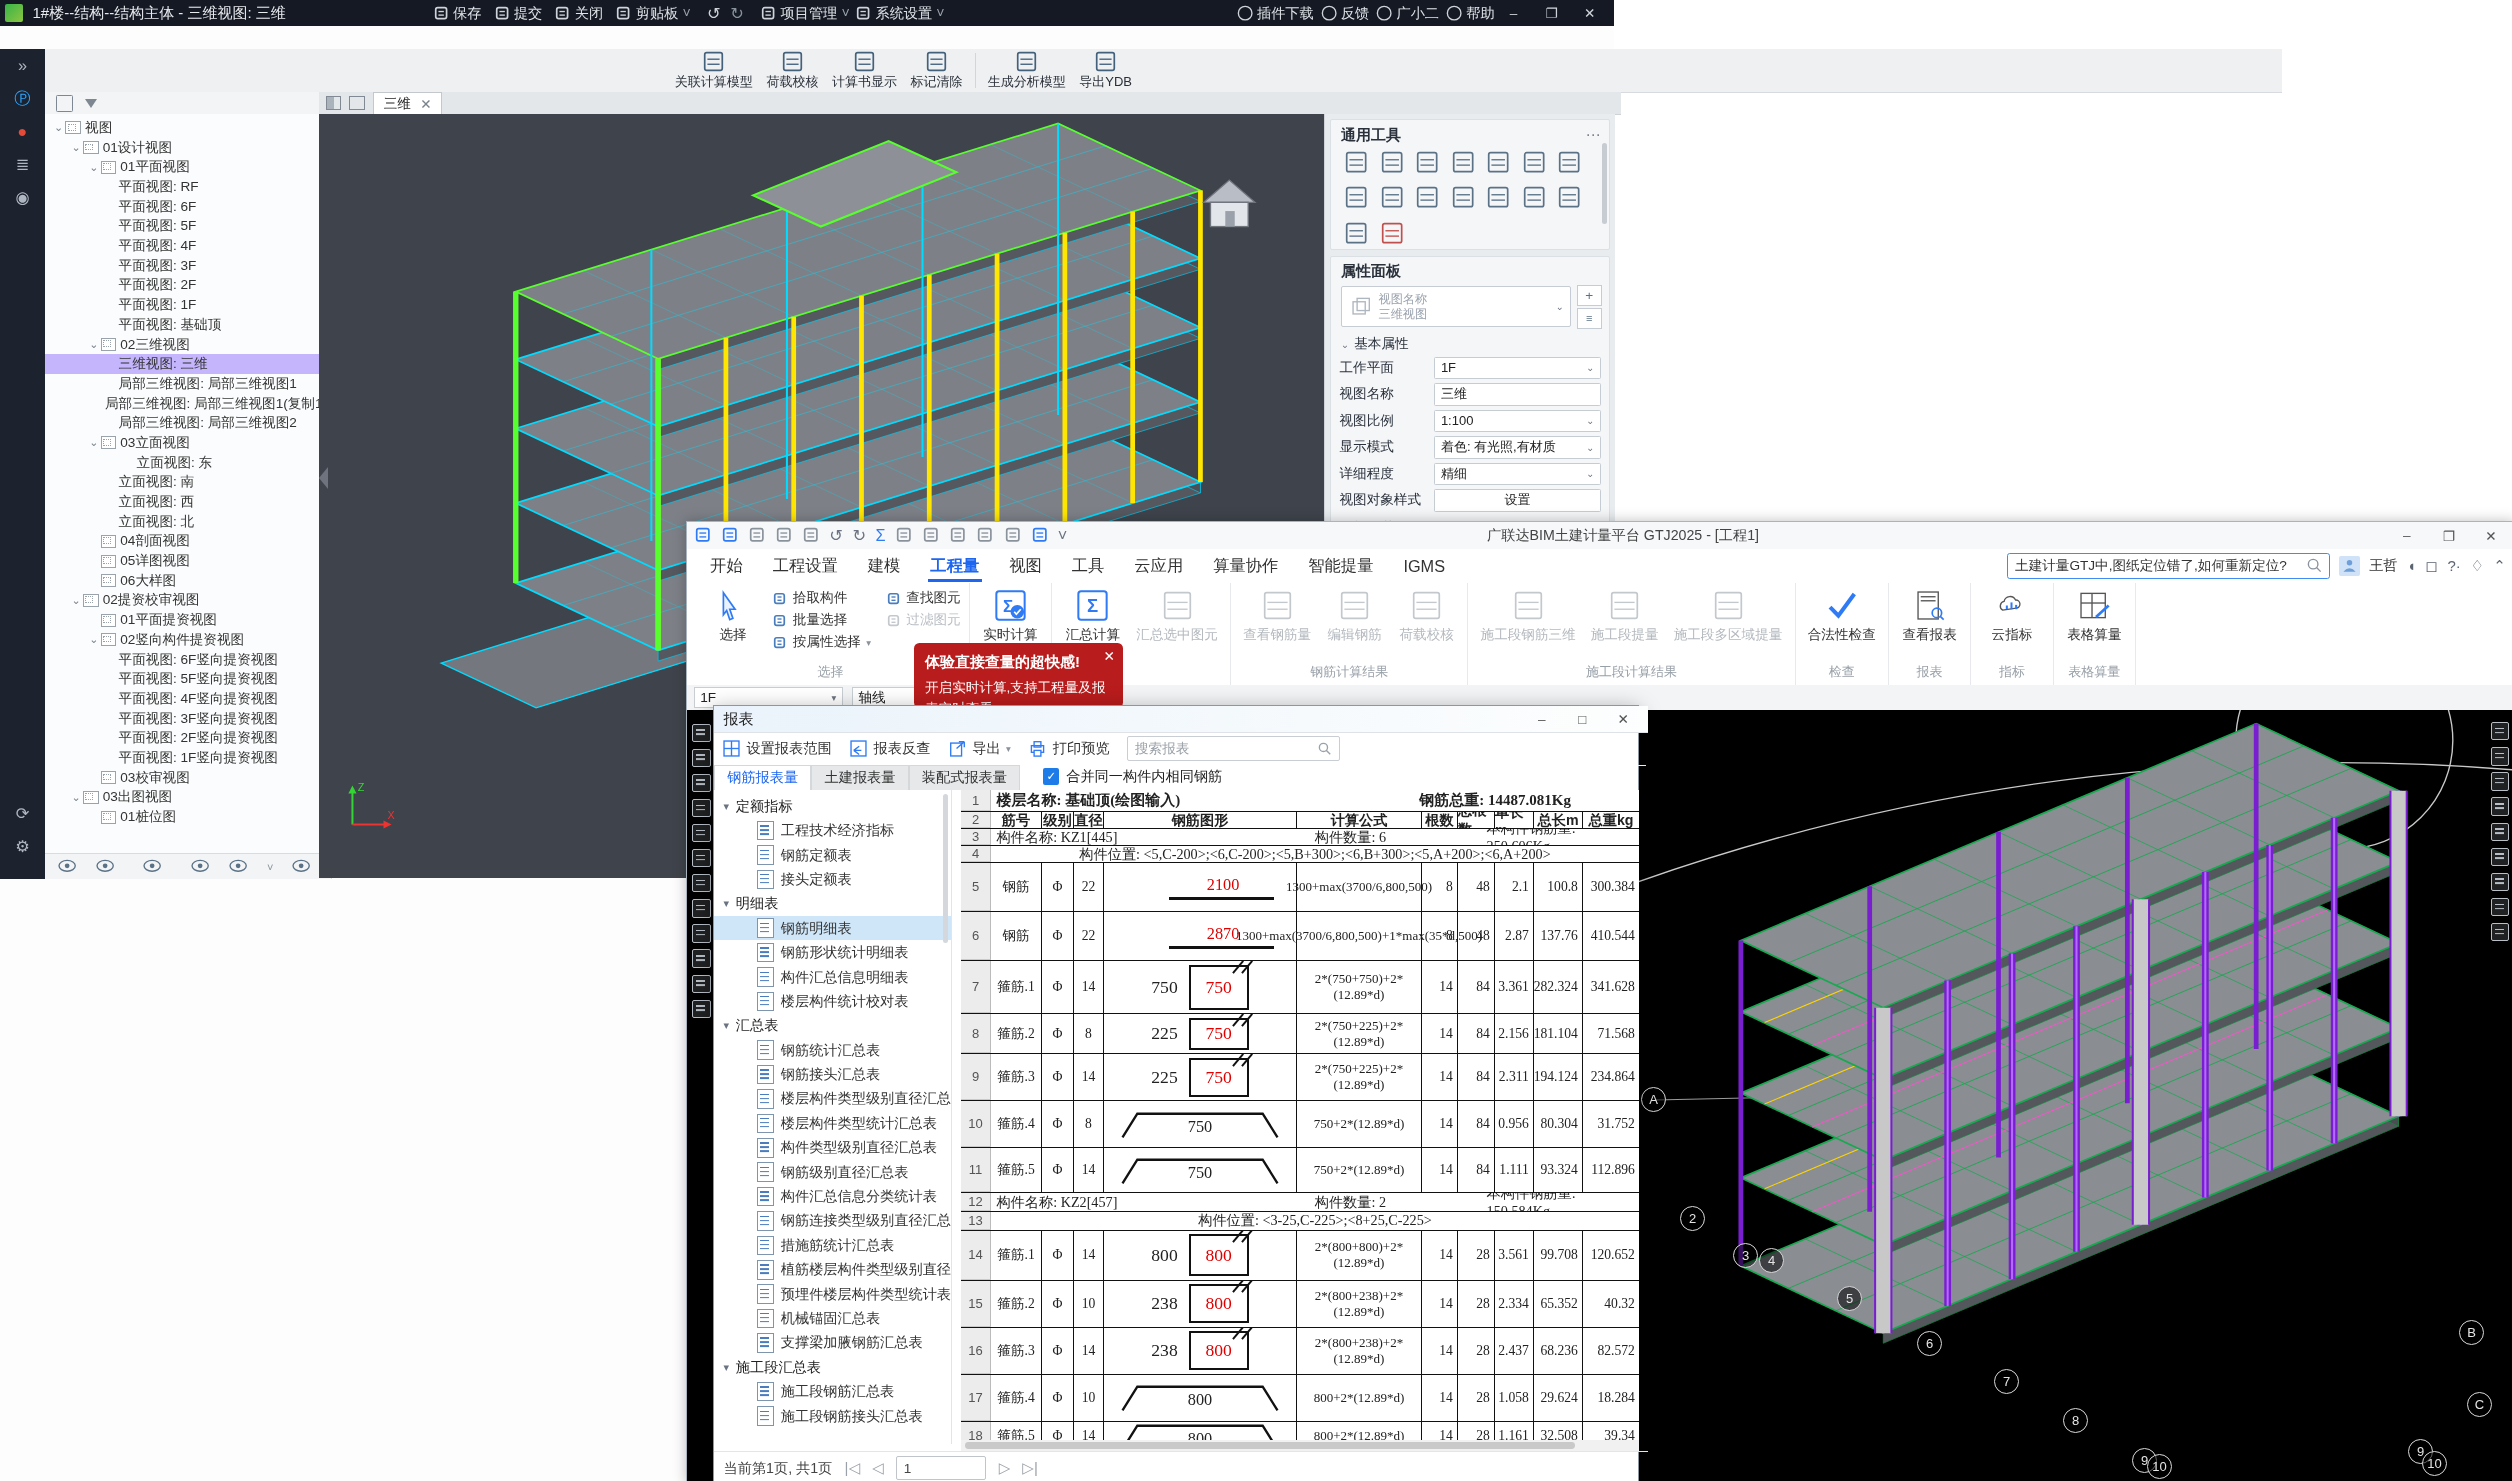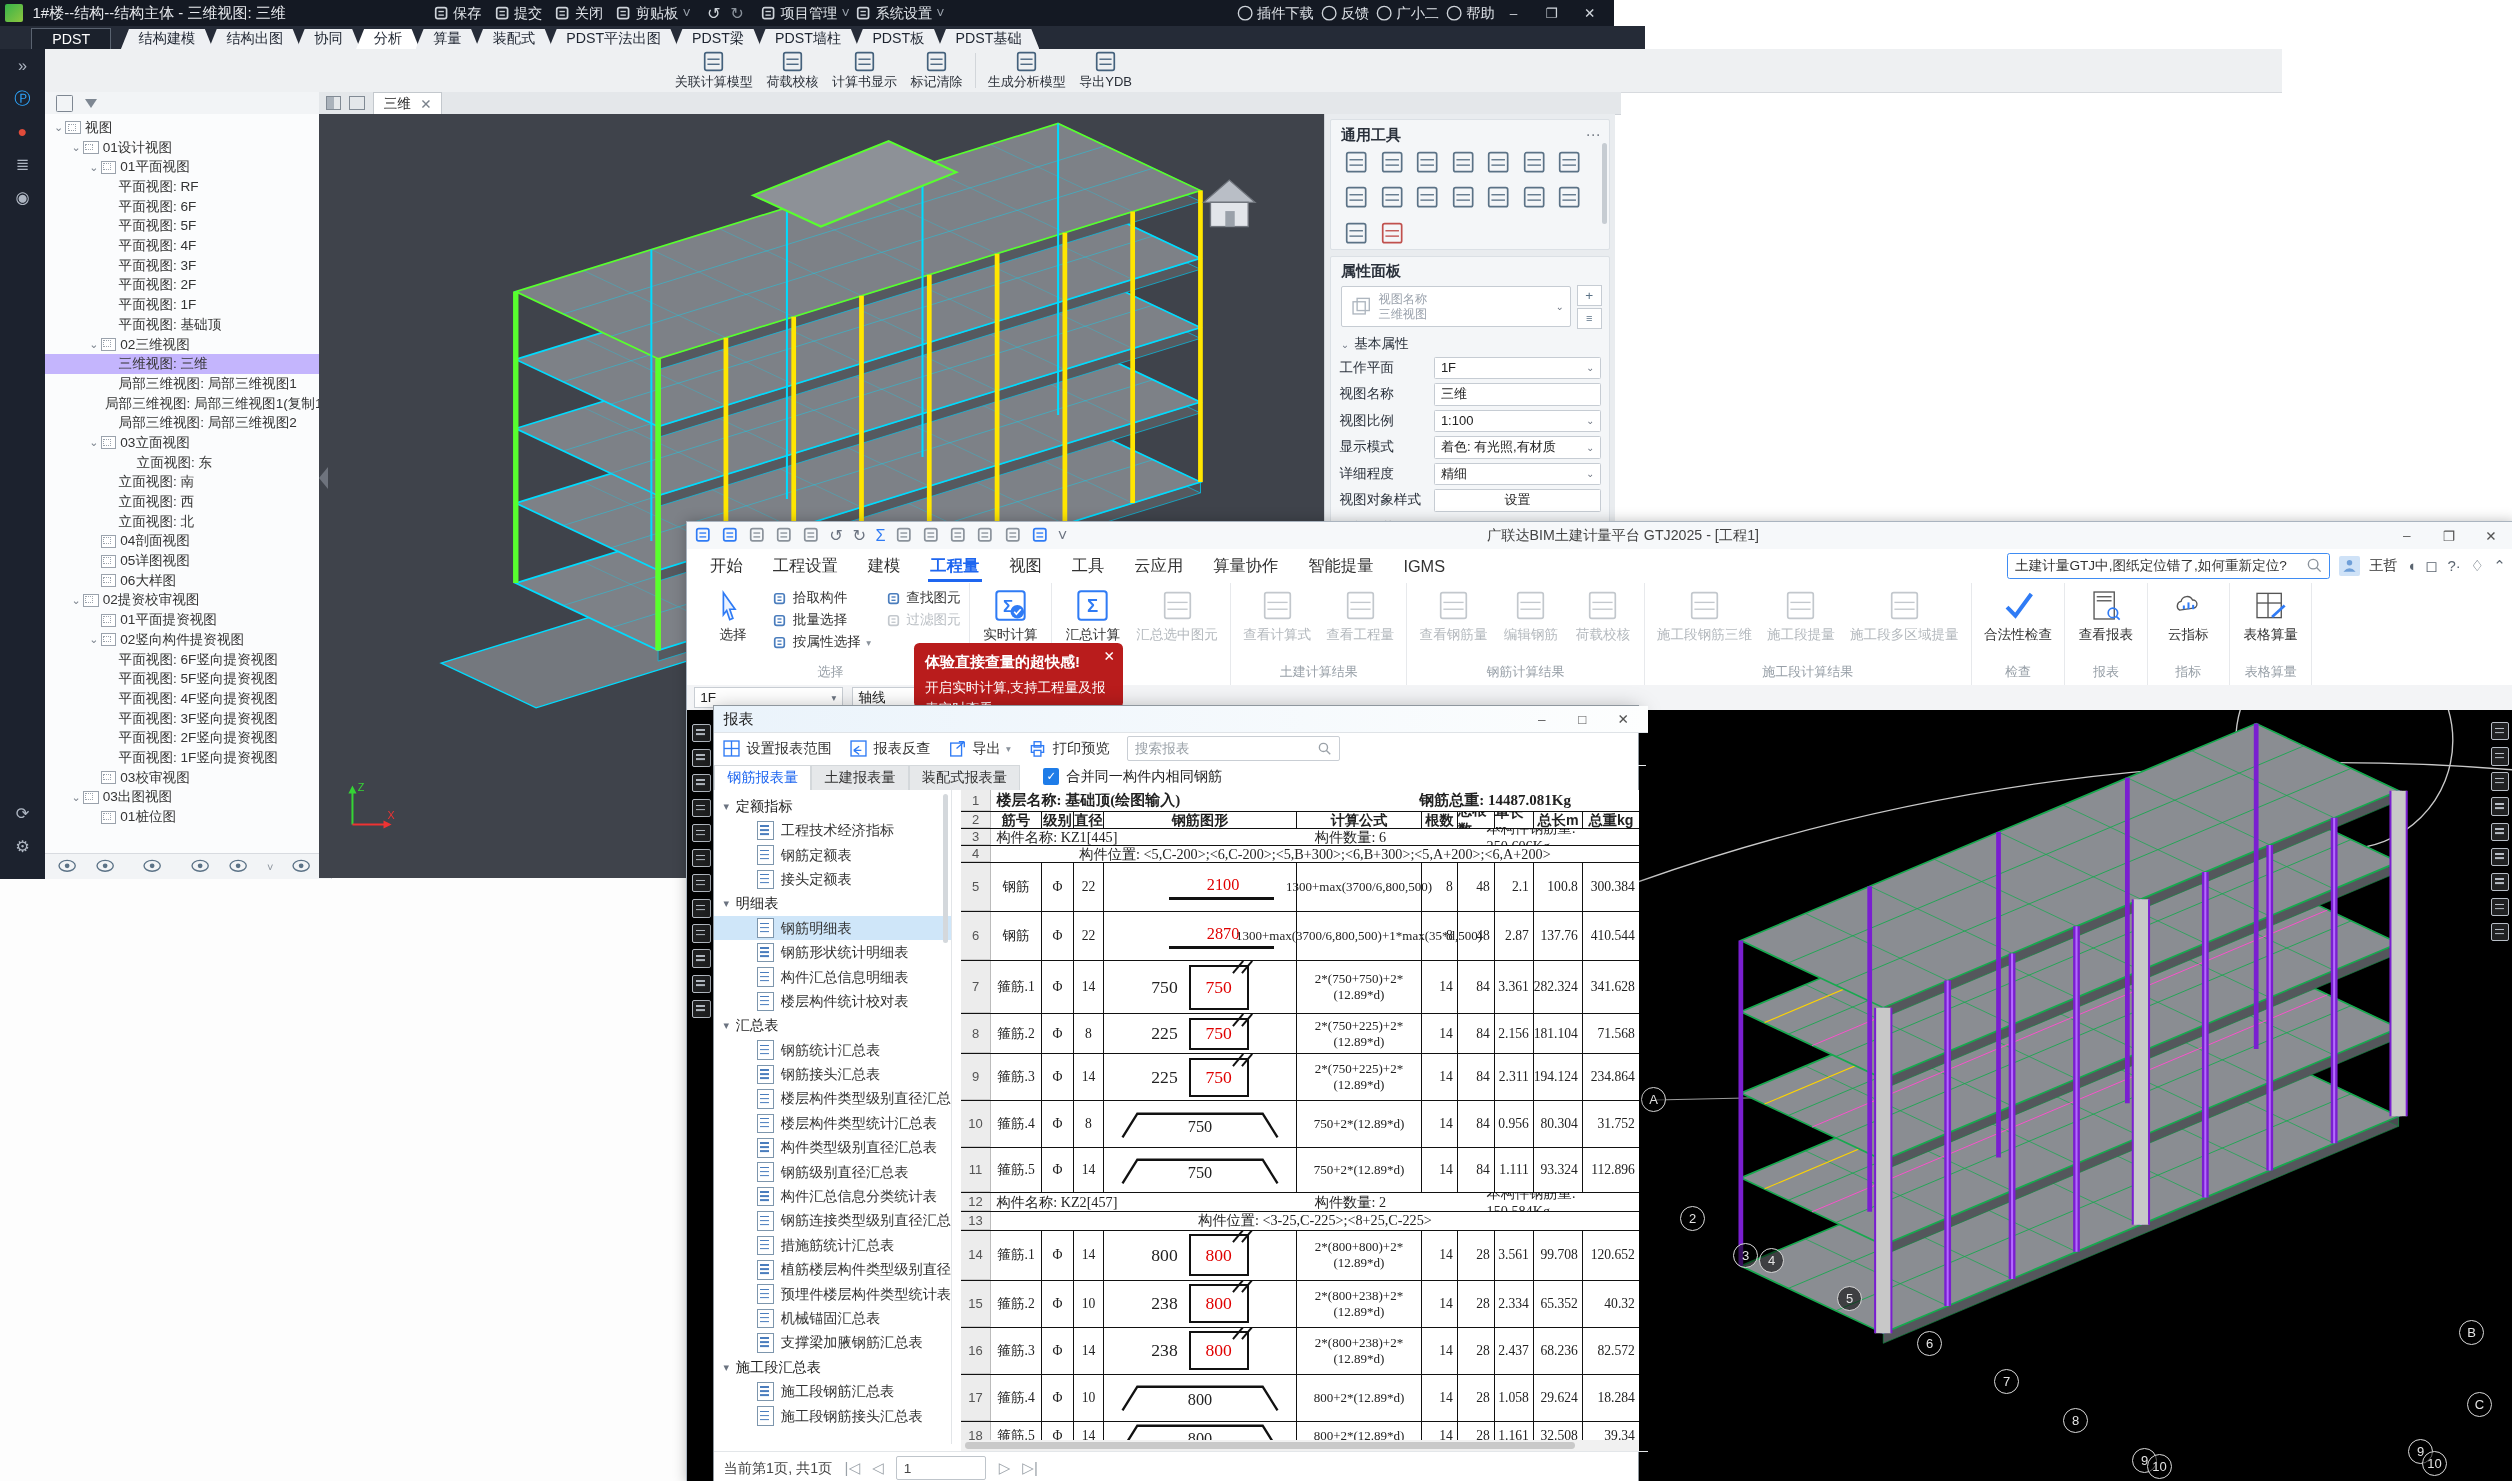--- a/index.html
+++ b/index.html
@@ -182,34 +182,20 @@
               <circle cx="12" cy="12" r="10" fill="none" stroke="#cfd4da" stroke-width="2"></circle>
             </svg>
             <span>帮助</span>
           </span>
         </span>
       <span class="wbtn" style="color:#cfd4da;">–</span>
       <span class="wbtn" style="color:#cfd4da;">❐</span>
       <span class="wbtn" style="color:#cfd4da;margin-right:5.4px;">✕</span>
     </div>
 
-    <div class="abs flex pdst-menubar" id="pdst-tabs" style="padding-left:31px;">
-        <span class="pdst-tab first">PDST</span>
-        <span class="pdst-tab">结构建模</span>
-        <span class="pdst-tab">结构出图</span>
-        <span class="pdst-tab">协同</span>
-        <span class="pdst-tab" style="background: rgb(255, 255, 255);">分析</span>
-        <span class="pdst-tab">算量</span>
-        <span class="pdst-tab">装配式</span>
-        <span class="pdst-tab">PDST平法出图</span>
-        <span class="pdst-tab">PDST梁</span>
-        <span class="pdst-tab">PDST墙柱</span>
-        <span class="pdst-tab">PDST板</span>
-        <span class="pdst-tab">PDST基础</span>
-      </div>
     <div class="abs flex pdst-ribbon" id="pdst-ribbon" style="padding-left:668px;">
         <span class="pdst-ribbon-btn">
           <svg width="23" height="23" viewBox="0 0 34 34">
             <rect x="4" y="4" width="26" height="26" rx="3" fill="none" stroke="#44617c" stroke-width="2.5"></rect>
             <line x1="8" y1="13.600000000000001" x2="26" y2="13.600000000000001" stroke="#44617c" stroke-width="2"></line>
             <line x1="8" y1="21.08" x2="26" y2="21.08" stroke="#44617c" stroke-width="2"></line>
           </svg>
           <span>关联计算模型</span>
         </span>
         <span class="pdst-ribbon-btn">
@@ -952,41 +938,20 @@
             <div class="bigbtn dis">
               <svg width="31" height="31" viewBox="0 0 46 46">
                 <rect x="4" y="4" width="38" height="38" rx="3" fill="none" stroke="#c3c8cd" stroke-width="2.5"></rect>
                 <line x1="8" y1="18.400000000000002" x2="38" y2="18.400000000000002" stroke="#c3c8cd" stroke-width="2"></line>
                 <line x1="8" y1="28.52" x2="38" y2="28.52" stroke="#c3c8cd" stroke-width="2"></line>
               </svg>
               <span class="lbl">汇总选中图元</span>
             </div>
           </div>
           <div class="grp-label"></div>
-        </div>
-        <div class="grp">
-          <div class="grp-items">
-            <div class="bigbtn dis">
-              <svg width="31" height="31" viewBox="0 0 46 46">
-                <rect x="4" y="4" width="38" height="38" rx="3" fill="none" stroke="#c3c8cd" stroke-width="2.5"></rect>
-                <line x1="8" y1="18.400000000000002" x2="38" y2="18.400000000000002" stroke="#c3c8cd" stroke-width="2"></line>
-                <line x1="8" y1="28.52" x2="38" y2="28.52" stroke="#c3c8cd" stroke-width="2"></line>
-              </svg>
-              <span class="lbl">查看计算式</span>
-            </div>
-            <div class="bigbtn dis">
-              <svg width="31" height="31" viewBox="0 0 46 46">
-                <rect x="4" y="4" width="38" height="38" rx="3" fill="none" stroke="#c3c8cd" stroke-width="2.5"></rect>
-                <line x1="8" y1="18.400000000000002" x2="38" y2="18.400000000000002" stroke="#c3c8cd" stroke-width="2"></line>
-                <line x1="8" y1="28.52" x2="38" y2="28.52" stroke="#c3c8cd" stroke-width="2"></line>
-              </svg>
-              <span class="lbl">查看工程量</span>
-            </div>
-          </div>
-          <div class="grp-label">土建计算结果</div>
         </div>
         <div class="grp">
           <div class="grp-items">
             <div class="bigbtn dis">
               <svg width="31" height="31" viewBox="0 0 46 46">
                 <rect x="4" y="4" width="38" height="38" rx="3" fill="none" stroke="#c3c8cd" stroke-width="2.5"></rect>
                 <line x1="8" y1="18.400000000000002" x2="38" y2="18.400000000000002" stroke="#c3c8cd" stroke-width="2"></line>
                 <line x1="8" y1="28.52" x2="38" y2="28.52" stroke="#c3c8cd" stroke-width="2"></line>
               </svg>
               <span class="lbl">查看钢筋量</span>

